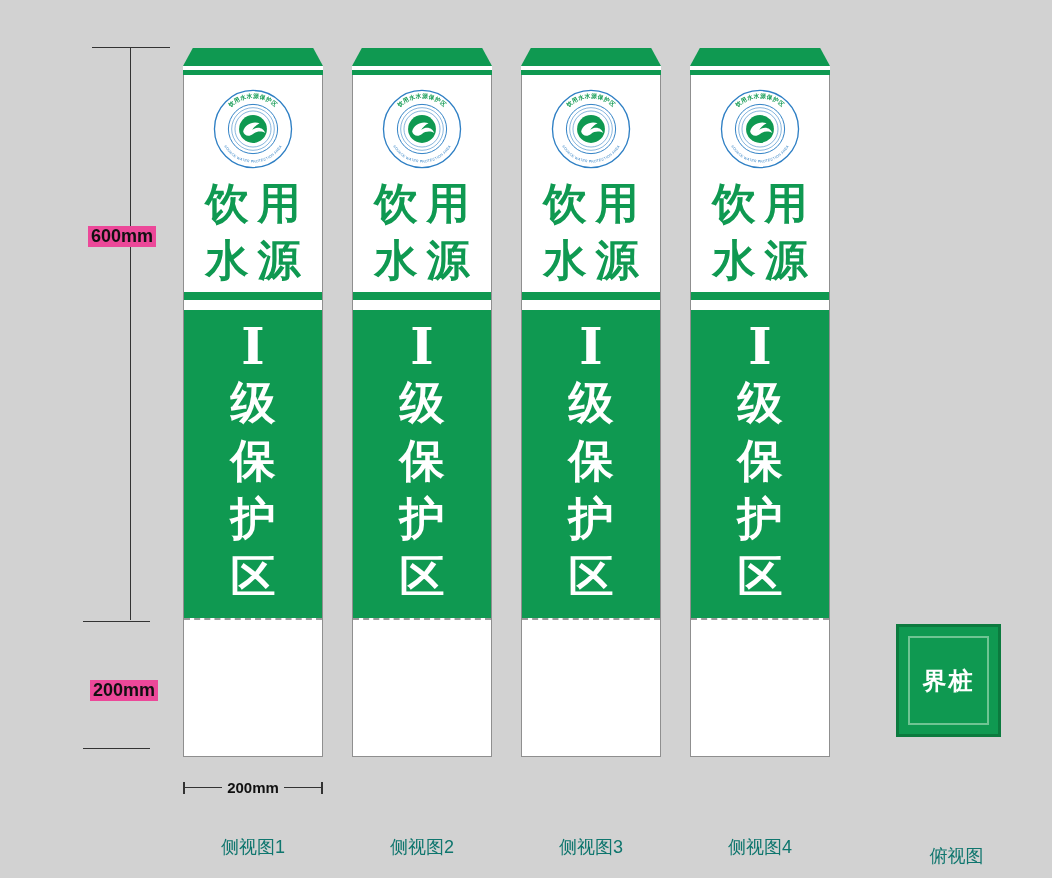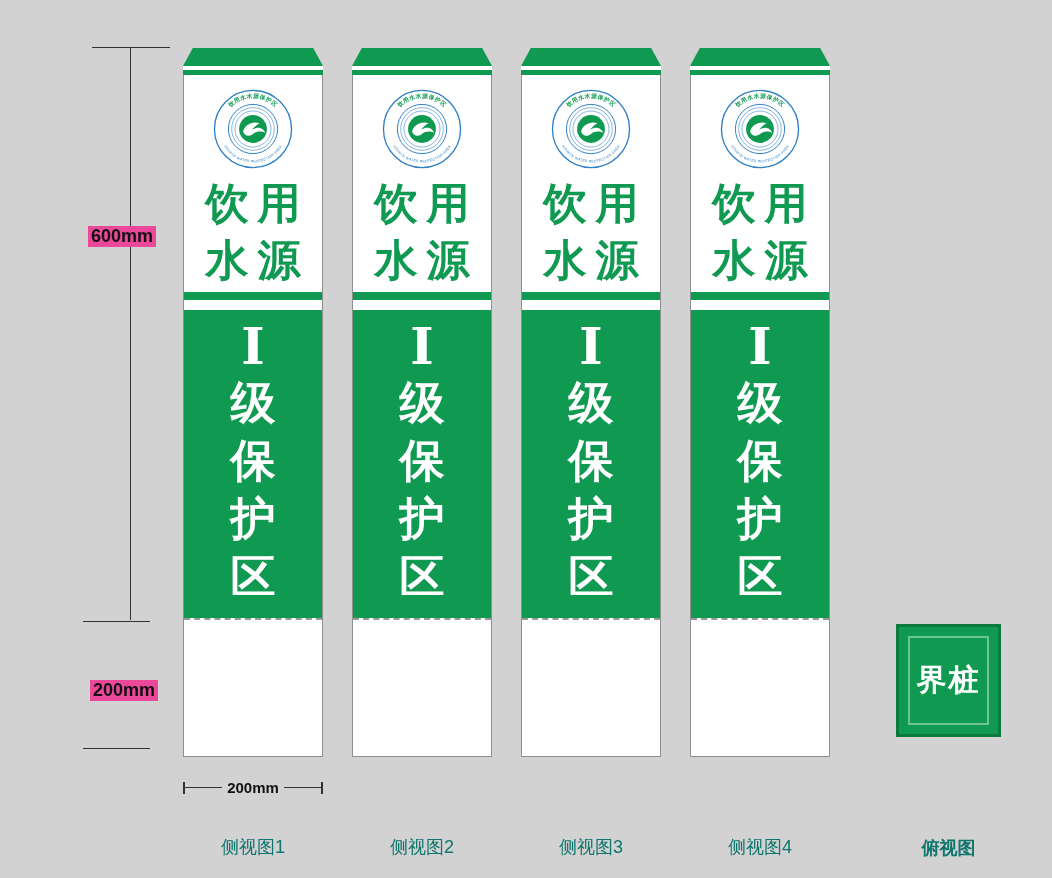--- a/index.html
+++ b/index.html
@@ -130,32 +130,31 @@
   .topview-inner {
     position: absolute;
     inset: 9px;
     border: 2px solid #6fc493;
     display: flex;
     align-items: center;
     justify-content: center;
   }
   .topview-label {
     color: #ffffff;
-    font-size: 30px;
+    font-size: 24px;
     font-weight: bold;
     letter-spacing: 2px;
     white-space: nowrap;
   }
   .topview-caption {
     position: absolute;
     left: 896px;
     top: 836px;
     width: 105px;
-    margin: 0;
-    font-weight: bold;
+    margin: 8px;
   }
 </style>
 </head>
 <body>
 
 <div id="canvas" style="background: rgb(210, 210, 210);">
 
   <div class="dim-hline" style="left:92px; top:47px; width:78px"></div>
   <div class="dim-vline" style="left:130px; top:48px; height:572px"></div>
   <div class="dim-label" style="left:88px; top:226px">600mm</div>

